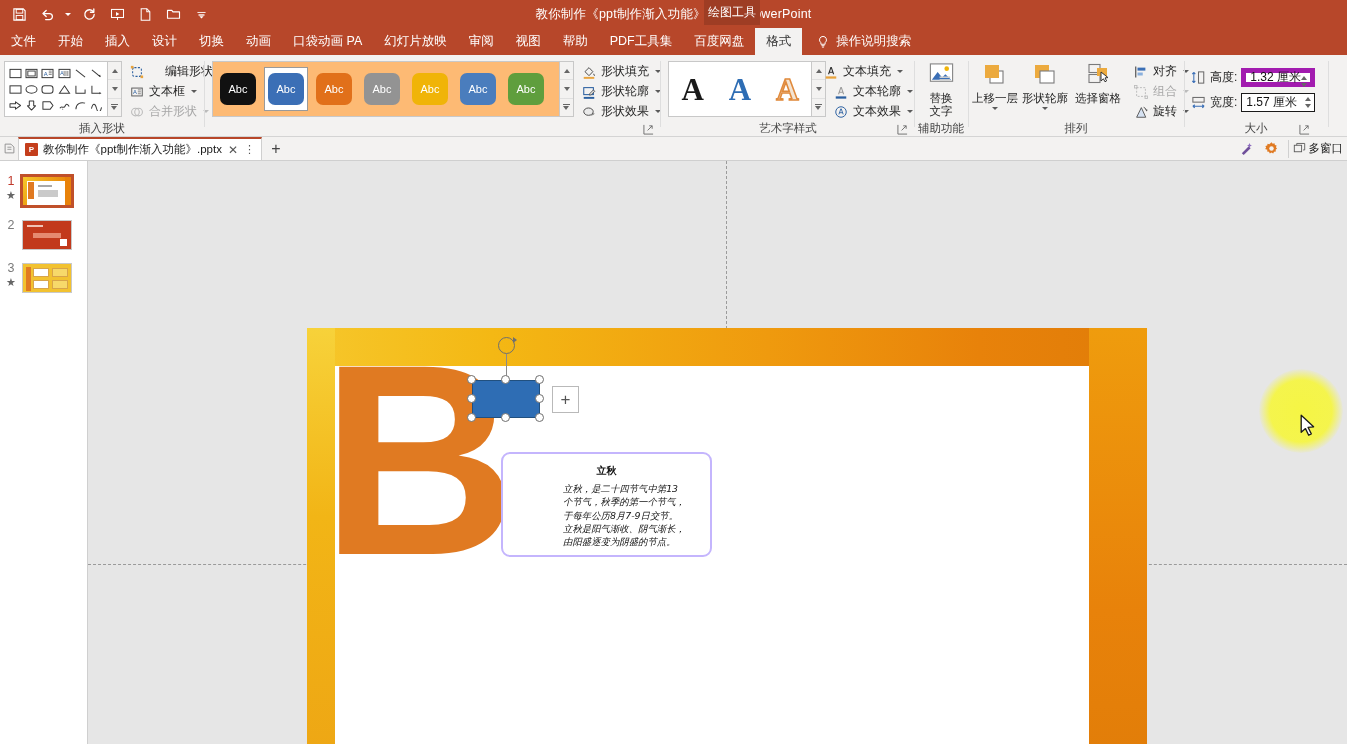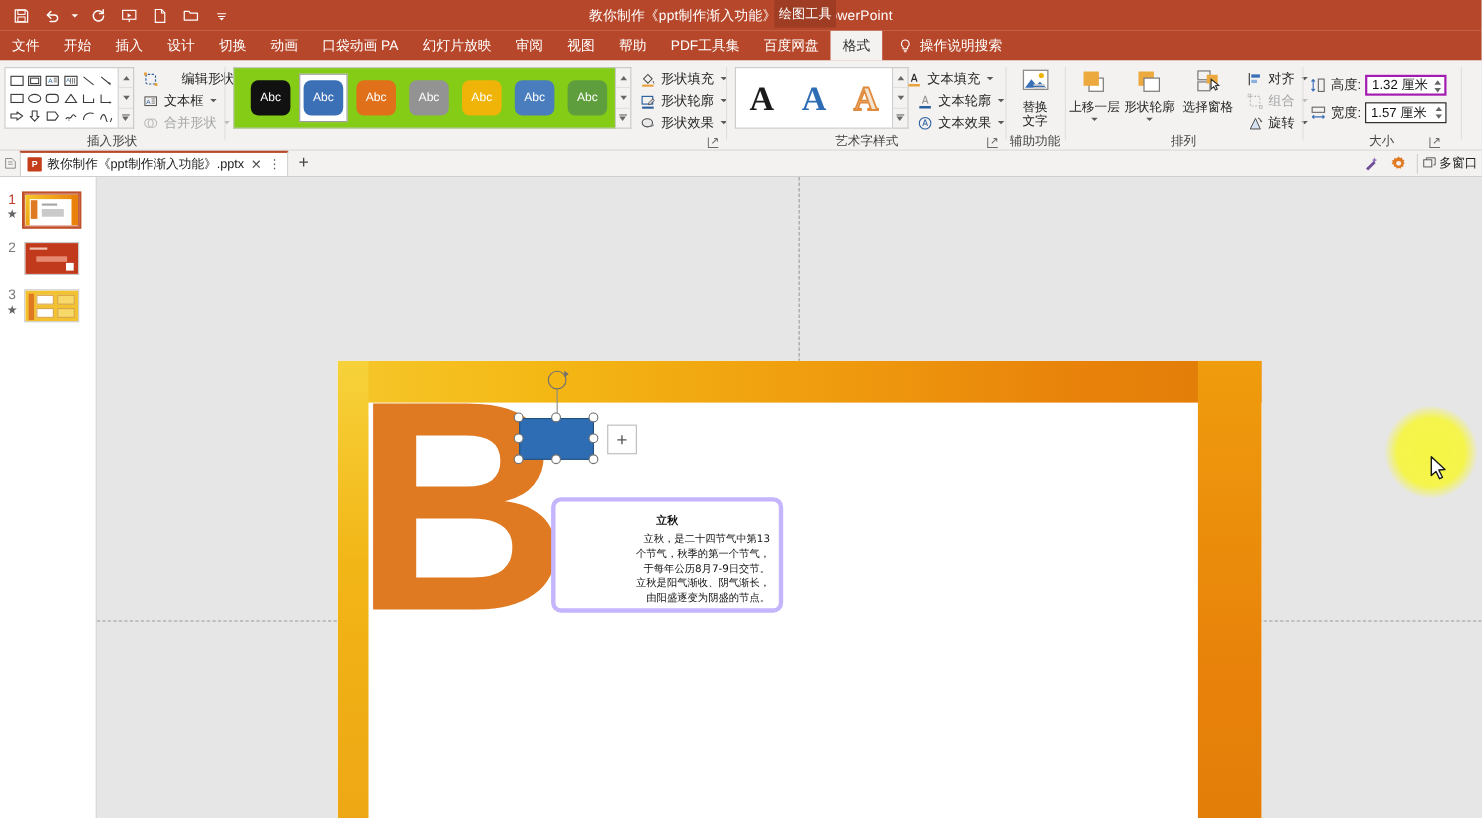--- a/index.html
+++ b/index.html
@@ -108,22 +108,22 @@
     height: 19px; padding: 0 3px; font-size: 12px; color: #262626; white-space: nowrap;
   }
   .minibtn.disabled { color: #a6a6a6; }
   .minibtn .mb-ico { width: 16px; height: 16px; display:flex; align-items:center; justify-content:center; }
   .minibtn .mb-car { width: 0;height:0;border-left:3px solid transparent;border-right:3px solid transparent;border-top:3.5px solid #5a5a5a; margin-left:2px; }
   .minibtn.disabled .mb-car { border-top-color:#bbbbbb; }
 
   
   .stylegal {
     position: absolute; left: 4px; top: 6px; height: 56px;
-    background: #84cc16; border: 1px solid #c8c8c8;
-    display: flex; align-items: center; padding: 0 3px; gap: 4px; justify-content: flex-end;
+    background: #fdba74; border: 1px solid #c8c8c8;
+    display: flex; align-items: center; padding: 0 3px; gap: 4px;
   }
   .styleitem {
     width: 44px; height: 44px; display:flex; align-items:center; justify-content:center;
   }
   .styleitem.sel { background:#ffffff; border:1px solid #9a9a9a; box-shadow: inset 0 0 0 2px #ffffff; }
   .abc {
     width: 36px; height: 32px; border-radius: 7px;
     display:flex; align-items:center; justify-content:center;
     font-size: 11px; color: #ffffff;
   }
@@ -143,21 +143,21 @@
     font-size: 11.5px; color:#262626; text-align:center; line-height: 1.12;
   }
   .bigbtn .bb-ico { width: 32px; height: 30px; display:flex; align-items:center; justify-content:center; }
   .bb-car { width:0;height:0;border-left:3px solid transparent;border-right:3px solid transparent;border-top:3.5px solid #5a5a5a; }
 
   
   .sizerow { position: absolute; display: flex; align-items: center; gap: 4px; }
   .sizerow .sz-ico { width: 16px; height: 16px; display:flex;align-items:center;justify-content:center; }
   .sizerow .sz-lbl { font-size: 12px; color: #262626; }
   .spinbox {
-    width: 74px; height: 19px; background:#ffffff; border:2px solid #a21caf;
+    width: 74px; height: 19px; background:#ffffff; border:5px solid #a21caf;
     display:flex; align-items:center; position: relative;
   }
   .spinbox.thick { border:1.6px solid #1a1a1a; }
   .spinbox .sv { font-size: 12px; color:#111; padding-left: 4px; }
   .spin-arrows {
     position:absolute; right:2px; top:1px; width:9px; height:15px;
     display:flex; flex-direction:column; justify-content:space-around; align-items:center;
   }
   .spin-arrows .tri-up, .spin-arrows .tri-dn { border-left-width:3px;border-right-width:3px; }
 
@@ -251,30 +251,31 @@
   .rot-handle::after{
     content:""; position:absolute; right:-3px; top:-1px;
     width:0;height:0;border-left:4px solid #6f6f6f;border-top:3px solid transparent;border-bottom:3px solid transparent;
   }
   .plus-btn {
     position:absolute; width:27px; height:27px; background:#ffffff;
     border:1px solid #b9b9b9; display:flex; align-items:center; justify-content:center;
     font-size: 17px; color:#555; line-height:1;
   }
   .textbox {
-    position:absolute; background:#ffffff; border:4px solid #c4b5fd; border-radius:9px;
+    position:absolute; background:#ffffff; border:2px solid #c4b5fd; border-radius:9px;
   }
   .tb-title {
     text-align:center; font-size: 10px; font-weight:bold; color:#111;
     margin-top: 10px; font-family:"DejaVu Sans","Liberation Sans",sans-serif;
   }
   .tb-body {
     font-size: 9.4px; color:#111; line-height: 1.42; margin-top: 4px;
-    padding: 0 8px 0 60px; text-align: right;
+    padding: 0 8px 0 60px; text-align: left;
     font-family:"DejaVu Sans","Liberation Sans",sans-serif;
+    font-style:italic;
   }
 
   .cursor-glow {
     position:absolute; width:84px; height:84px; border-radius:50%;
     background: radial-gradient(circle, rgba(246,246,60,0.95) 0%, rgba(246,246,60,0.9) 52%, rgba(246,246,60,0.0) 72%);
   }
   .cursor-arrow { position:absolute; }
 </style>
 </head>
 <body>

